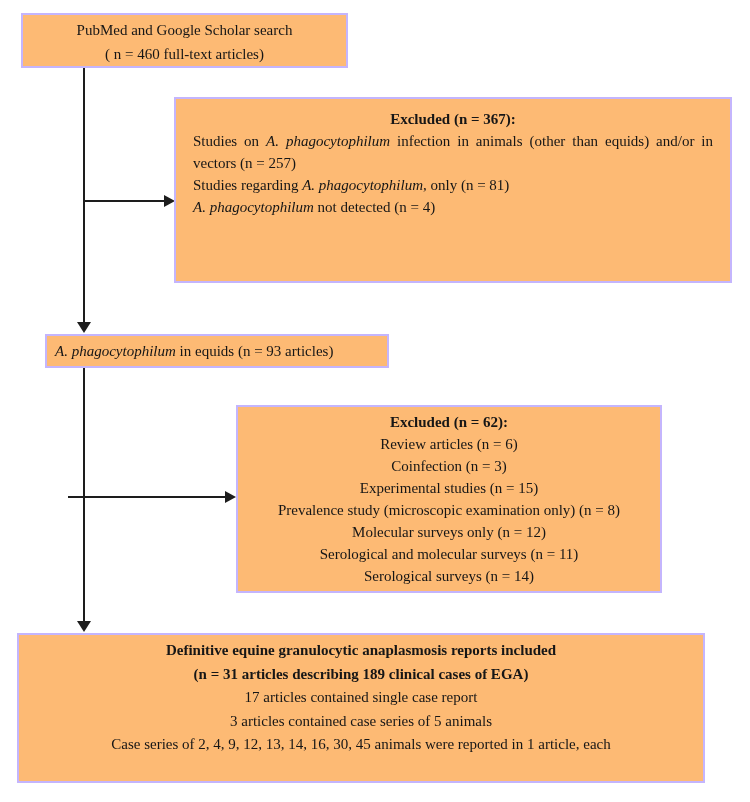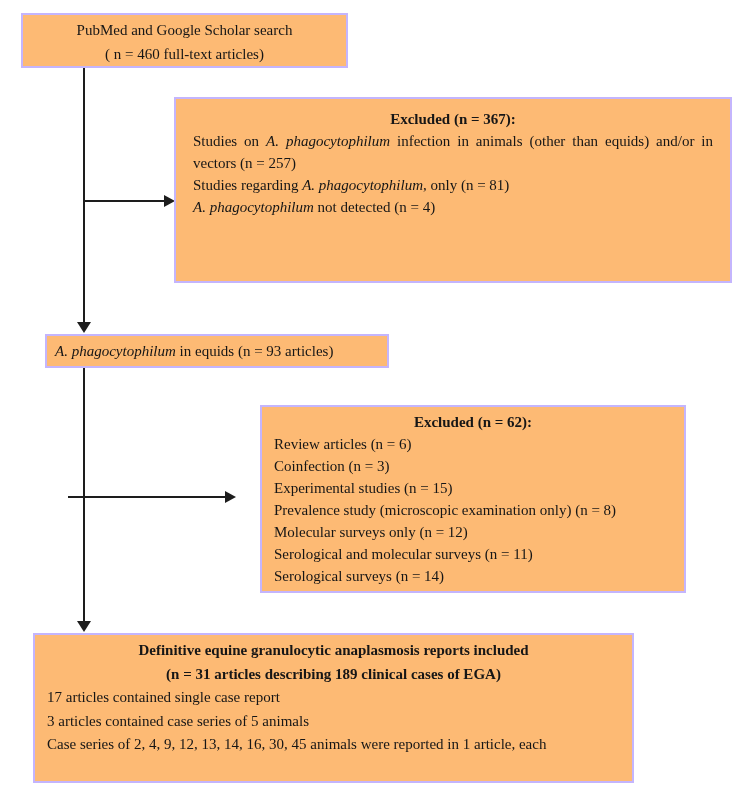--- a/index.html
+++ b/index.html
@@ -10,33 +10,33 @@
   }
   .box {
     position: absolute; box-sizing: border-box;
     border: 2px solid #c4b5fd; background: #fdba74;
   }
   .line { position: absolute; background: #1d1d1d; }
   .arr  { position: absolute; width: 0; height: 0; }
   .arr-down  { border-left: 7px solid transparent; border-right: 7px solid transparent; border-top: 11px solid #1d1d1d; }
   .arr-right { border-top: 6px solid transparent; border-bottom: 6px solid transparent; border-left: 11px solid #1d1d1d; }
   .title { font-weight: bold; text-align: center; }
-  .item  { text-align: left; }
+  .item  { text-align: center; }
   .jus   { text-align: justify; }
   i { font-style: italic; }
 
   #search-box { left: 21px; top: 13px; width: 327px; min-height: 55px;
                 text-align: center; padding-top: 3px; line-height: 24px; }
   #excluded1-box { left: 174px; top: 97px; width: 558px; min-height: 186px;
                    padding: 9px 17px; line-height: 22px; }
   #equids-box { left: 21px; top: 334px; width: 344px; min-height: 32px;
                 padding: 2px 8px; line-height: 26px; margin-left: 24px; }
   #excluded2-box { left: 236px; top: 405px; width: 426px; min-height: 185px;
-                   padding: 4px 12px; line-height: 22px; margin-left: 24px; }
-  #included-box { left: 33px; top: 633px; width: 601px; min-height: 150px;
+                   padding: 4px 12px; line-height: 22px; }
+  #included-box { left: 17px; top: 633px; width: 688px; min-height: 150px;
                   padding: 4px 12px; line-height: 23.5px; }
   #included-box .item { white-space: nowrap; }
 
   #vline1 { left: 83px; top: 68px;  width: 2px; height: 255px; }
   #arrow-down-1 { left: 77px; top: 322px; }
   #hline1 { left: 84px; top: 200px; width: 84px; height: 2px; }
   #arrow-right-1 { left: 164px; top: 195px; }
   #vline2 { left: 83px; top: 366px; width: 2px; height: 256px; }
   #arrow-down-2 { left: 77px; top: 621px; }
   #hline2 { left: 68px; top: 496px; width: 160px; height: 2px; }

